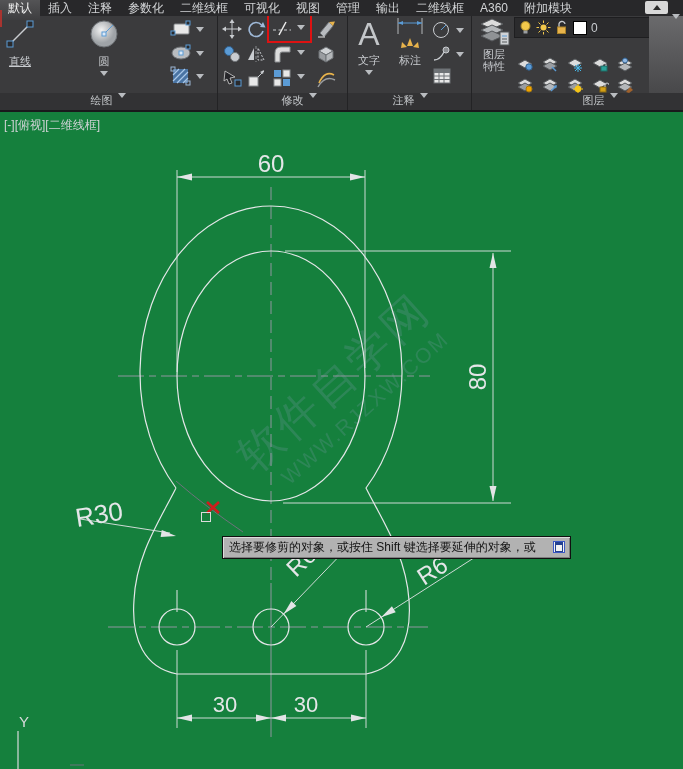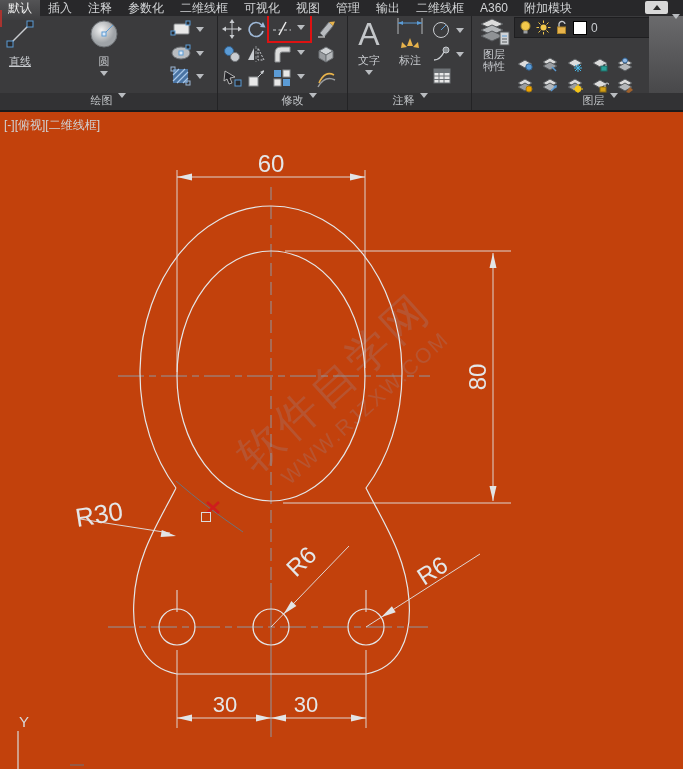--- a/index.html
+++ b/index.html
@@ -35,21 +35,21 @@
   #graystrip{position:absolute;left:649px;top:0;width:34px;height:77px;
           background:linear-gradient(#6a6a6c,#48484a);}
   #layerbox{position:absolute;left:514px;top:1px;width:137px;height:21px;background:#2b2b2d;
           border:1px solid #1e1e20;display:flex;align-items:center;gap:4px;padding:0 4px;box-sizing:border-box;}
   .lswatch{width:12px;height:12px;background:#fff;border:1px solid #000;}
   .lname{color:#c9ccd0;font-size:12px;}
   .sheeticon{display:inline-block;}
   #redsliver{position:absolute;left:0;top:10px;width:2px;height:17px;background:#a93430;z-index:31;}
 
   
-  #canvas{position:absolute;left:0;top:110px;width:683px;height:659px;background:#c2410c;}
+  #canvas{position:absolute;left:0;top:110px;width:683px;height:659px;background:#15803d;}
   #vpcontrols{position:absolute;left:4px;top:7px;color:#d0d3d6;font-size:12px;z-index:5;}
   #dwg{position:absolute;left:0;top:0;z-index:1;}
 
   
   #tooltip{position:absolute;left:222px;top:426px;width:349px;height:23px;background:#b2b2b2;
           border:1px solid #101010;box-shadow:inset 1px 1px 0 #dcdcdc,inset -1px -1px 0 #7e7e7e;
           box-sizing:border-box;color:#141414;font-size:12px;line-height:21px;padding-left:6px;
           white-space:nowrap;z-index:10;}
   #tooltip .ticon{position:absolute;right:5px;top:4px;width:12px;height:12px;background:#f2f2f2;
           border:1px solid #3a57c4;box-sizing:border-box;display:flex;align-items:center;justify-content:center;}
@@ -485,15 +485,21 @@
         <rect x="201.5" y="512.5" width="9" height="9" fill="none" stroke="#dcdcdc"></rect>
       </g>
 
       <g>
         <text x="19" y="727" font-size="15" fill="#d8dadc">Y</text>
         <path d="M18,731 V769" stroke="#d8dadc" stroke-width="1.2" fill="none"></path>
         <path d="M70,765 H84" stroke="#6d737c" stroke-width="1" fill="none"></path>
       </g>
     </svg>
 
+    <div id="tooltip">
+      <span>选择要修剪的对象，或按住 Shift 键选择要延伸的对象，或</span>
+      <span class="ticon">
+          <i></i>
+        </span>
+    </div>
   </div>
 
 </div>
 
 </body></html>

